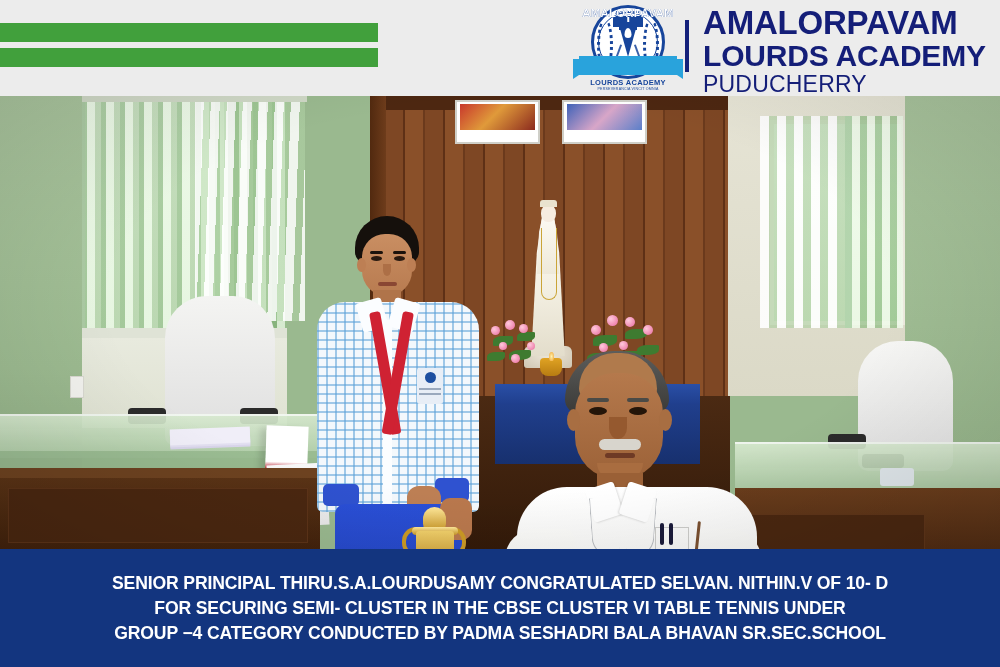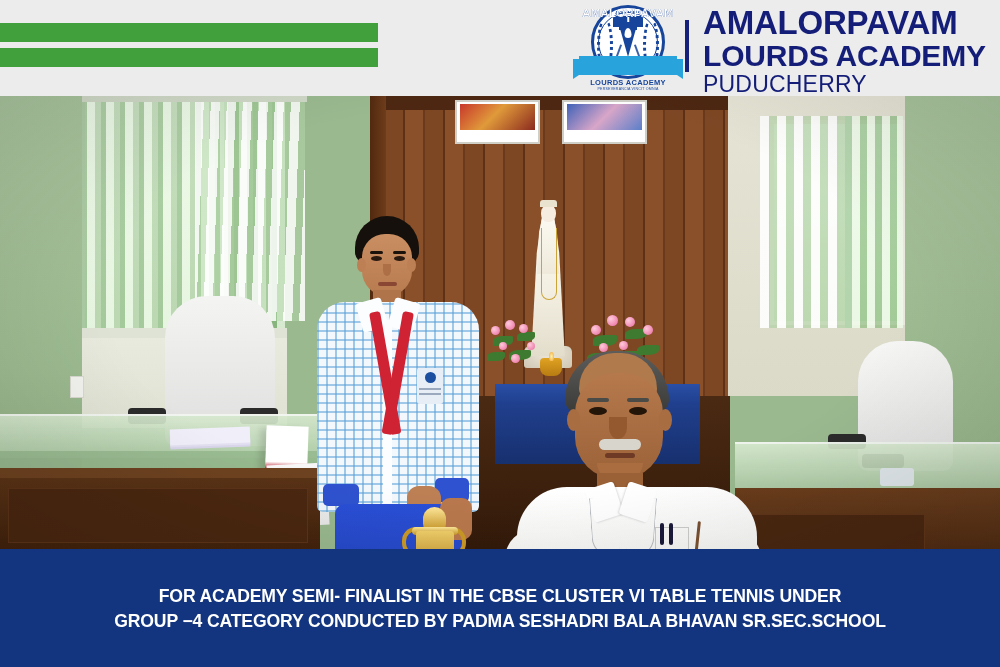--- a/index.html
+++ b/index.html
@@ -819,15 +819,16 @@
       <div id="trophy-rim"></div>
       <div id="trophy-cup"></div>
 
     </div>
 
     <div id="photo-vignette"></div>
   </div>
 </div>
 
 <div id="caption">
-  <div class="caption-line">FOR ACADEMY  SEMI- FINALIST IN THE  CBSE CLUSTER VI  TABLE TENNIS UNDER</div>
+  <div class="caption-line">SENIOR PRINCIPAL THIRU.S.A.LOURDUSAMY CONGRATULATED SELVAN. NITHIN.V OF 10- D</div>
+  <div class="caption-line">FOR SECURING  SEMI- CLUSTER IN THE  CBSE CLUSTER VI  TABLE TENNIS UNDER</div>
   <div class="caption-line">GROUP −4 CATEGORY  CONDUCTED BY  PADMA SESHADRI BALA BHAVAN SR.SEC.SCHOOL</div>
 </div>
 
 </body></html>

